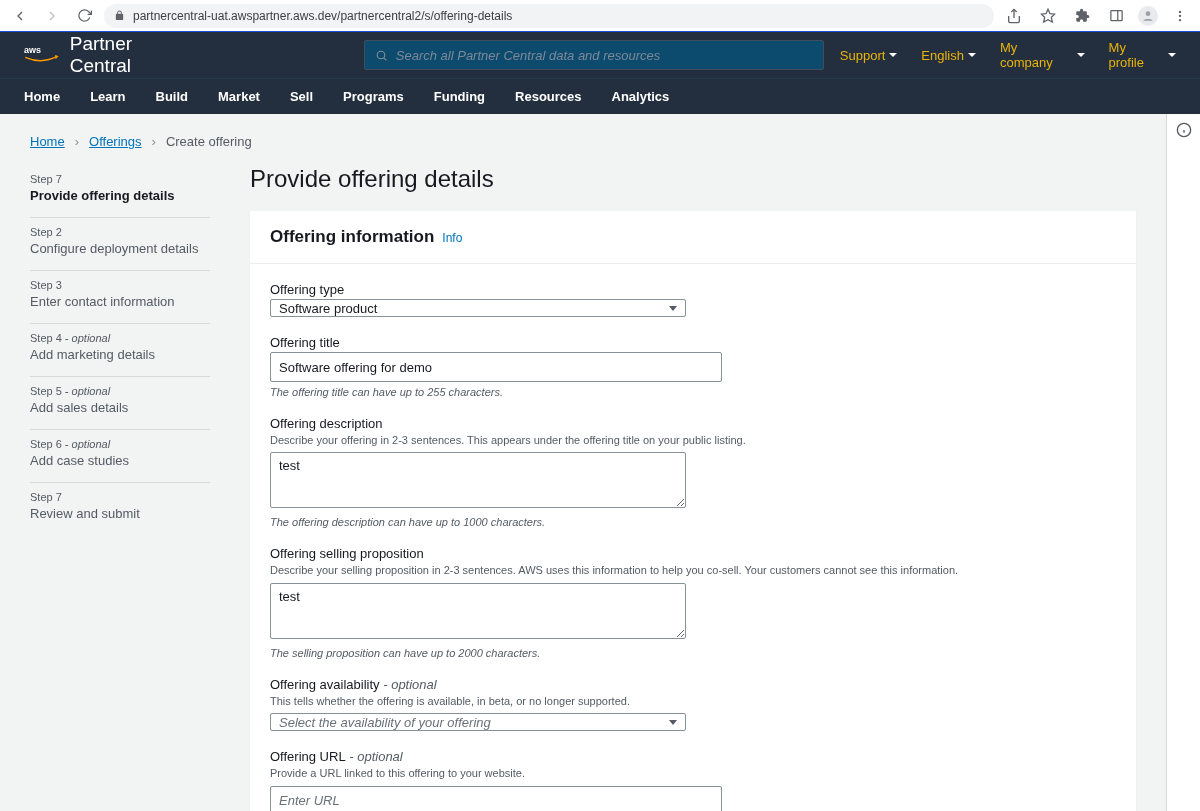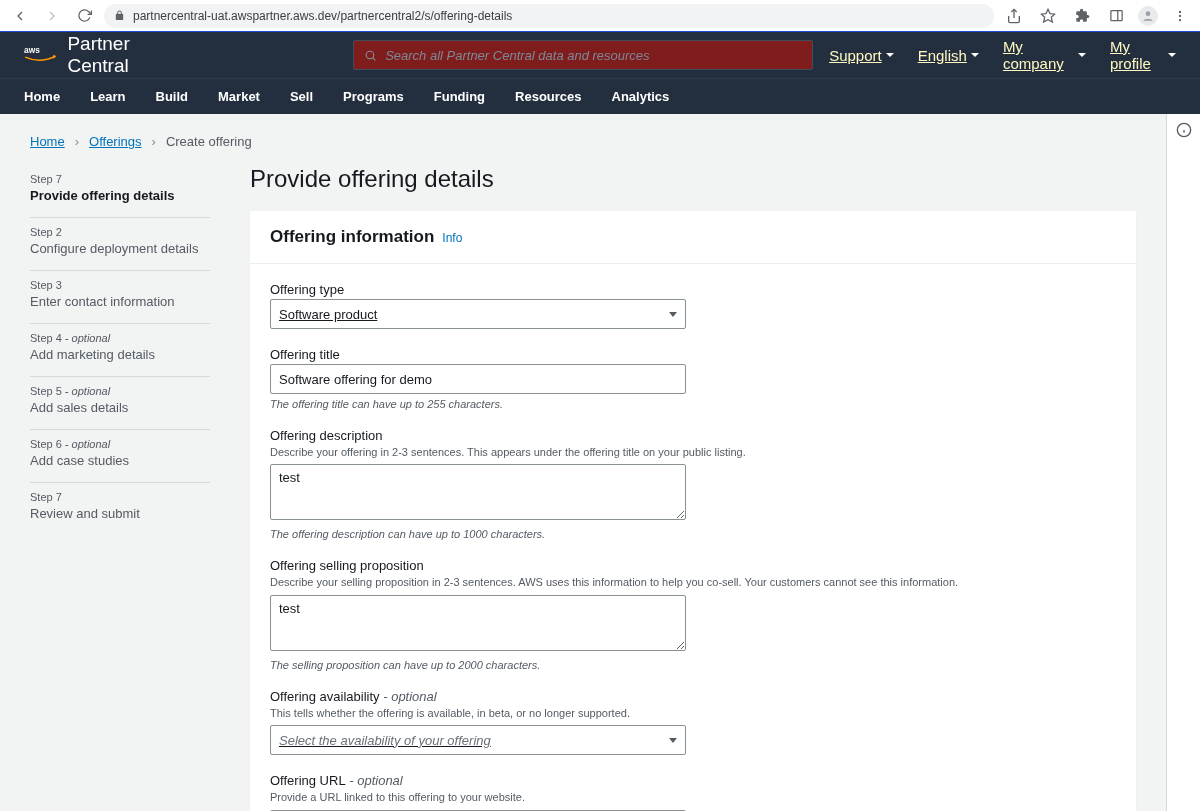--- a/index.html
+++ b/index.html
@@ -12,25 +12,25 @@
   .addr { flex: 1; height: 24px; border-radius: 12px; background:#f1f3f4; display:flex; align-items:center; padding:0 10px; font-size:12px; color:#3c4043; gap:8px; }
   .chrome-right { display:flex; gap:10px; align-items:center; }
   .avatar-circle { width:20px; height:20px; border-radius:50%; background:#e8eaed; display:flex; align-items:center; justify-content:center; }
 
   
   .header { background:#232f3e; color:#fff; }
   .header-top { display:flex; align-items:center; height:46px; padding:0 24px; gap:16px; }
   .logo-wrap { display:flex; align-items:center; gap:10px; }
   .logo-text { font-size:19px; font-weight:500; }
   .search-wrap { flex:0 0 auto; margin-left: 150px; }
-  .search-box { width:460px; height:30px; background:#7f1d1d; border:1px solid #414d5c; border-radius:2px; display:flex; align-items:center; padding:0 10px; gap:8px; }
+  .search-box { width:460px; height:30px; background:#0c4a6e; border:1px solid #414d5c; border-radius:2px; display:flex; align-items:center; padding:0 10px; gap:8px; }
   .search-box input { flex:1; background:transparent; border:none; outline:none; color:#d5dbdb; font-size:13px; font-style:italic; }
   .search-box input::placeholder { color:#7d8998; }
   .header-right { margin-left:auto; display:flex; gap:24px; }
-  .hdr-link { font-size:15px; color:#fef9c3; display:flex; align-items:center; gap:4px; cursor:pointer;text-decoration:underline; }
+  .hdr-link { font-size:13px; color:#eab308; display:flex; align-items:center; gap:4px; cursor:pointer; }
   .caret-down { width:0; height:0; border-left:4px solid transparent; border-right:4px solid transparent; border-top:4px solid #fff; display:inline-block; }
   .nav { display:flex; gap:30px; padding:0 24px; height:36px; align-items:center; background:#232f3e; border-top:1px solid #2a3b4d; }
   .nav a { color:#fff; font-size:13px; cursor:pointer; font-weight:700; }
 
   
   .body-wrap { flex:1; display:flex; overflow:hidden; }
   .main-scroll { flex:1; overflow-y:auto; }
   .info-rail { width:34px; border-left:1px solid #d5dbdb; background:#fff; display:flex; justify-content:center; padding-top:8px; color:#545b64; }
   .page { padding: 20px 30px 20px 30px; }
   .breadcrumb { font-size:13px; color:#545b64; display:flex; align-items:center; gap:10px; margin-bottom:16px; }
@@ -57,22 +57,22 @@
   .field { margin-bottom:18px; }
   .field:last-child { margin-bottom:0; }
   .label { font-size:13px; color:#16191f; margin-bottom:2px; }
   .label .opt { font-style:italic; color:#545b64; }
   .sublabel { font-size:11px; color:#545b64; margin-bottom:4px; line-height:1.4; }
   .hint { font-size:11px; color:#545b64; margin-top:4px;font-style:italic; }
   .input, .select-box, .textarea {
     border:1px solid #879196; border-radius:2px; font-size:13px; color:#16191f;
     padding: 5px 8px; background:#fff; font-family:inherit;
   }
-  .input { width:416px; height:30px; }
-  .select-box { width:416px; height:30px; display:flex; align-items:center; justify-content:space-between; cursor:pointer;text-decoration:underline; }
+  .input { width:452px; height:30px; }
+  .select-box { width:416px; height:18px; display:flex; align-items:center; justify-content:space-between; cursor:pointer; }
   .select-box .placeholder { color:#687078; font-style:italic; }
   .select-caret { width:0; height:0; border-left:4px solid transparent; border-right:4px solid transparent; border-top:5px solid #545b64; }
   .textarea { width:416px; height:56px; resize:both; }
   .input::placeholder { font-style:italic; color:#687078; }
 
   svg { display:block; }
 </style>
 </head>
 <body>
 

